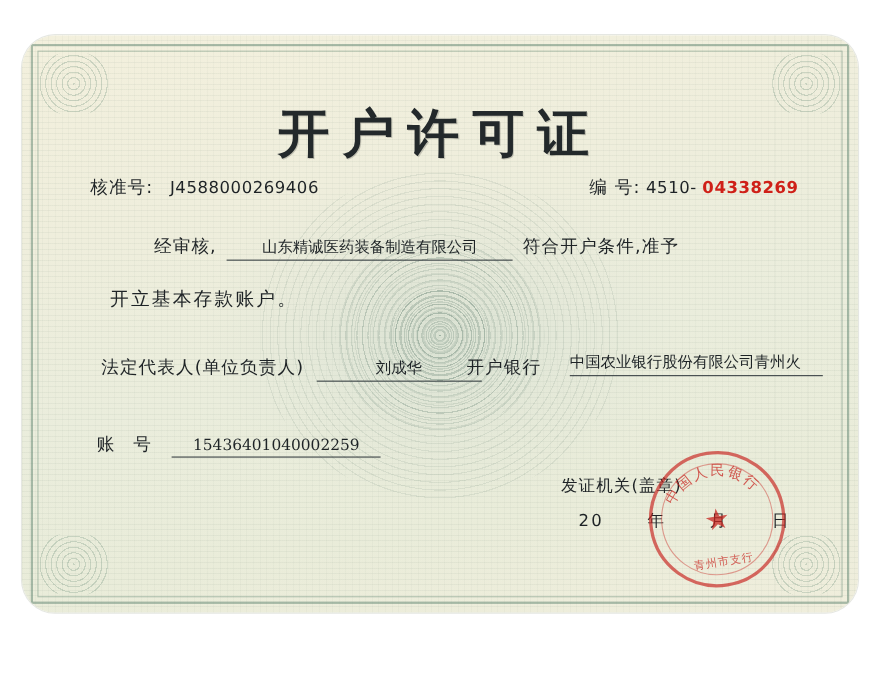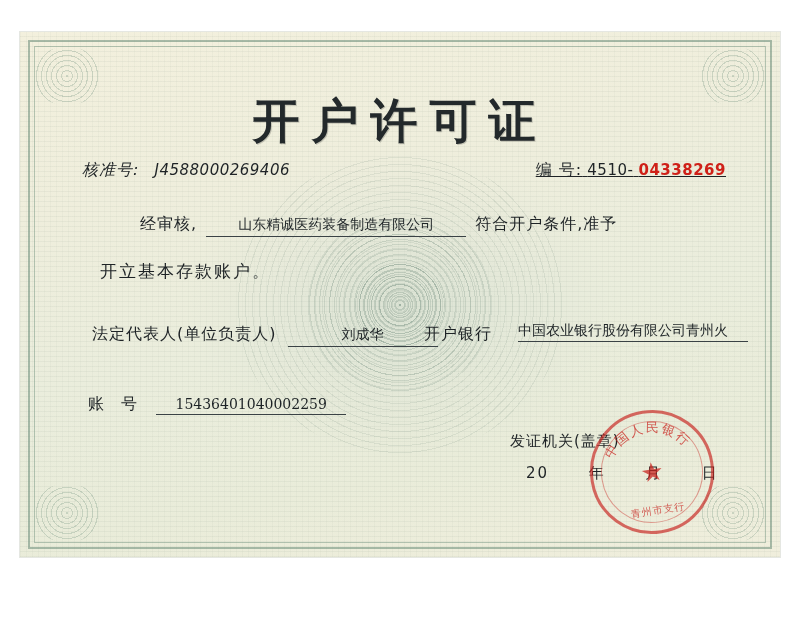--- a/index.html
+++ b/index.html
@@ -20,20 +20,21 @@
     top: 32px;
     width: 760px;
     height: 525px;
     background:
       radial-gradient(ellipse 300px 220px at 50% 52%, rgba(180,200,190,0.30) 0%, rgba(205,215,205,0.18) 40%, rgba(240,238,225,0.04) 72%),
       repeating-linear-gradient(0deg, rgba(120,140,125,0.085) 0px, rgba(120,140,125,0.085) 1px, rgba(255,255,255,0) 1px, rgba(255,255,255,0) 5px),
       repeating-linear-gradient(90deg, rgba(120,140,125,0.05) 0px, rgba(120,140,125,0.05) 1px, rgba(255,255,255,0) 1px, rgba(255,255,255,0) 6px),
       linear-gradient(170deg, #f3f0dd 0%, #efeedc 28%, #eaeddc 55%, #e9ecd9 78%, #f0eedc 100%);
     box-shadow: 0 0 0 1px rgba(150,160,140,0.25);
     overflow: hidden;
+    border-radius: 30px;
   }
 
   
   .rosette {
     position: absolute;
     left: 50%;
     top: 52%;
     transform: translate(-50%, -50%);
     width: 330px;
     height: 300px;
@@ -129,24 +130,24 @@
     color: #1d2326;
   }
 
   .rule {
     border-bottom: 1px solid #3a4245;
     display: inline-block;
     text-align: center;
   }
 
   
-  #approval-row { left: 62px; top: 128px; font-style: italic; }
+  #approval-row { left: 62px; top: 128px; }
   #approval-no-value { margin-left: 10px; }
 
-  #number-row { right: 54px; top: 128px; text-align: left; text-decoration: underline; }
+  #number-row { right: 54px; top: 128px; text-align: left; }
   #number-red { color: #cf2018; font-weight: bold; letter-spacing: 0.5px; }
 
   #body-line1 { left: 80px; top: 182px; right: 58px; margin-left: 40px; }
   #body-line1 .rule {
     width: 256px;
     padding: 0 2px 2px 2px;
     margin: 0 4px;
     vertical-align: baseline;
   }
   #body-line2 { left: 80px; top: 228px; font-size: 17px; letter-spacing: 2px; }

